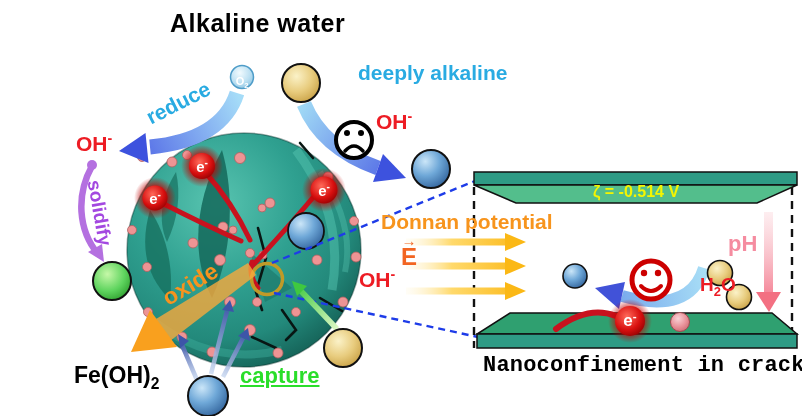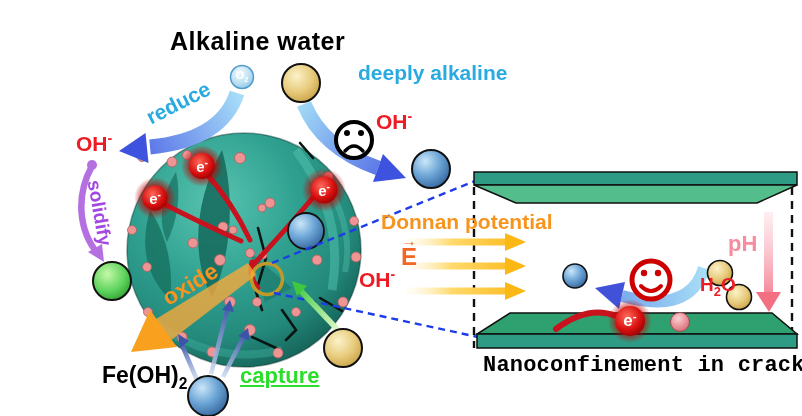--- a/index.html
+++ b/index.html
@@ -12,40 +12,40 @@
   .blue   { color:var(--alkaline_blue); }
   .red    { color:var(--hydroxide_red); }
   .purple { color:var(--solidify_purple); }
   .orange { color:var(--oxide_orange); }
   .green  { color:var(--capture_green); }
   .donnan { color:var(--donnan_orange); }
   .efcol  { color:var(--e_field_orange_red); }
   .yellow { color:var(--zeta_yellow); }
   .pink   { color:var(--ph_pink); }
   sub { font-size:68%; } sup { font-size:68%; }
-  .title       { left:170px; top:28px;  font-size:25px; color:#000; letter-spacing:.5px; }
+  .title       { left:170px; top:10px;  font-size:25px; color:#000; letter-spacing:.5px; }
   .slightly    { left:12px;  top:64px;  font-size:21px; }
   .deeply      { left:344px; top:62px;  font-size:21px;margin-left:14px; }
   .reduce      { left:144px; top:92px;  font-size:21px; transform:rotate(-27deg); transform-origin:center; }
   .oh-left     { left:76px;  top:131px; font-size:21px; }
   .oh-topright { left:376px; top:109px; font-size:21px; }
   .oh-mid      { left:359px; top:267px; font-size:21px; }
   .solidify    { left:66px;  top:203px; font-size:19px; transform:rotate(80deg); transform-origin:center; }
   .oxide       { left:160px; top:272px; font-size:23px; transform:rotate(-31deg); transform-origin:center; }
-  .feoh2       { left:102px;  top:363px; font-size:23px; color:#000; }
+  .feoh2       { left:74px;  top:363px; font-size:23px; color:#000; }
   .capture     { left:240px; top:364px; font-size:22px;text-decoration:underline; }
   .donnan-lbl  { left:381px; top:211px; font-size:21px; }
   .efield      { left:401px; top:236px; display:flex; flex-direction:column; align-items:center; }
   .efield .vec { font-size:15px; line-height:9px; }
   .efield .sym { font-size:24px; line-height:24px; }
   .zeta        { left:593px; top:184px; font-size:16px; }
   .ph          { left:728px; top:232px; font-size:22px; }
   .h2o         { left:667px; top:275px; font-size:19px;margin-left:33px; }
   .nano        { left:483px; top:354px; font-size:22px; color:#000; letter-spacing:.2px;font-family:Liberation Mono, monospace; }
-  .o2lbl       { left:242px; top:77px;  font-size:11px; color:#fff; transform:translate(-50%,-50%); }
+  .o2lbl       { left:242px; top:83px;  font-size:11px; color:#fff; transform:translate(-50%,-50%); }
   .eball { position:absolute; font-weight:bold; font-size:15px; color:#fff; transform:translate(-50%,-52%); white-space:nowrap; }
 </style>
 </head>
 <body>
 
 <div id="fig">
 
 <svg id="art" width="802" height="416" viewBox="0 0 802 416">
   <defs>
     <radialGradient id="gTeal" cx="38%" cy="30%" r="78%">
@@ -307,20 +307,21 @@
 <div class="lbl orange oxide">oxide</div>
 <div class="lbl feoh2"><span>Fe(OH)</span><sub>2</sub></div>
 <div class="lbl green capture">capture</div>
 
 <div class="lbl donnan donnan-lbl">Donnan potential</div>
 <div class="lbl efcol efield">
   <span class="vec">→</span>
   <span class="sym">E</span>
 </div>
 
+<div class="lbl yellow zeta">ζ = -0.514 V</div>
 <div class="lbl pink ph">pH</div>
 <div class="lbl red h2o"><span>H</span><sub>2</sub><span>O</span></div>
 <div class="lbl nano">Nanoconfinement in crack</div>
 
 <div class="eball" style="left:155px; top:198px;"><span>e</span><sup>-</sup></div>
 <div class="eball" style="left:202px; top:166px;"><span>e</span><sup>-</sup></div>
 <div class="eball" style="left:324px; top:190px;"><span>e</span><sup>-</sup></div>
 <div class="eball" style="left:630px; top:321px; font-size:17px;"><span>e</span><sup>-</sup></div>
 
 </div>

